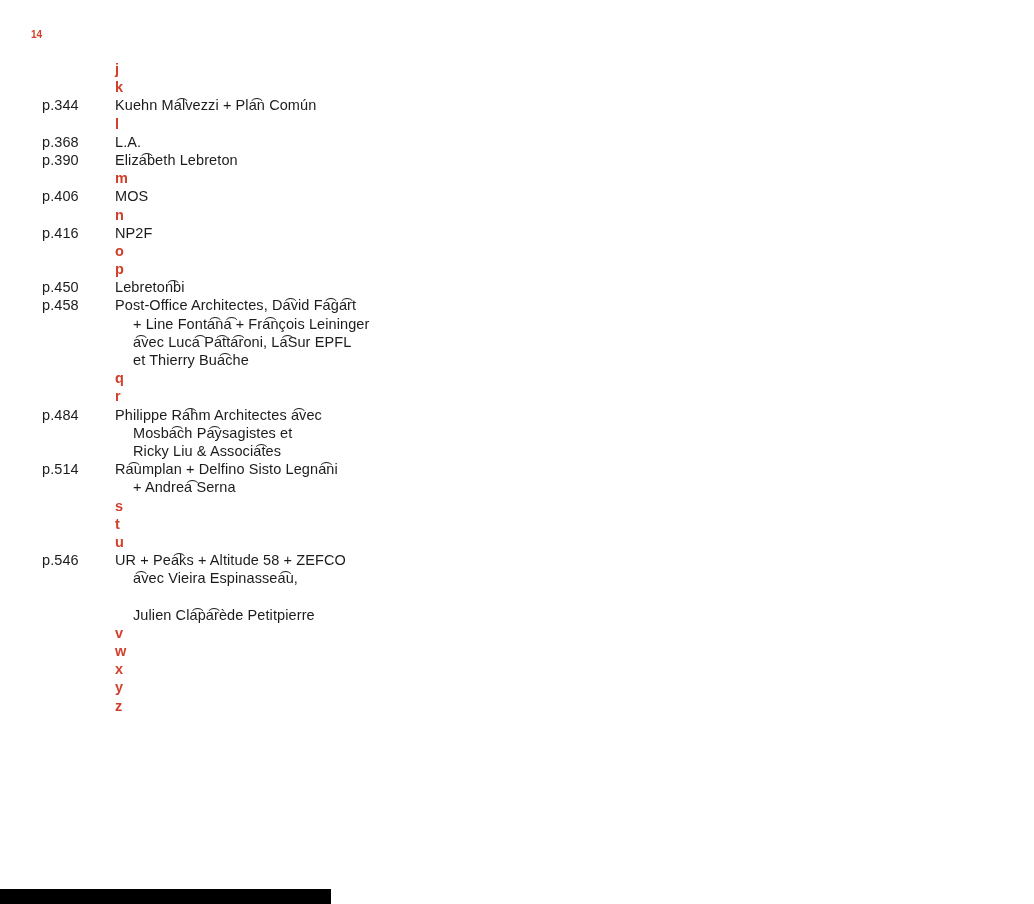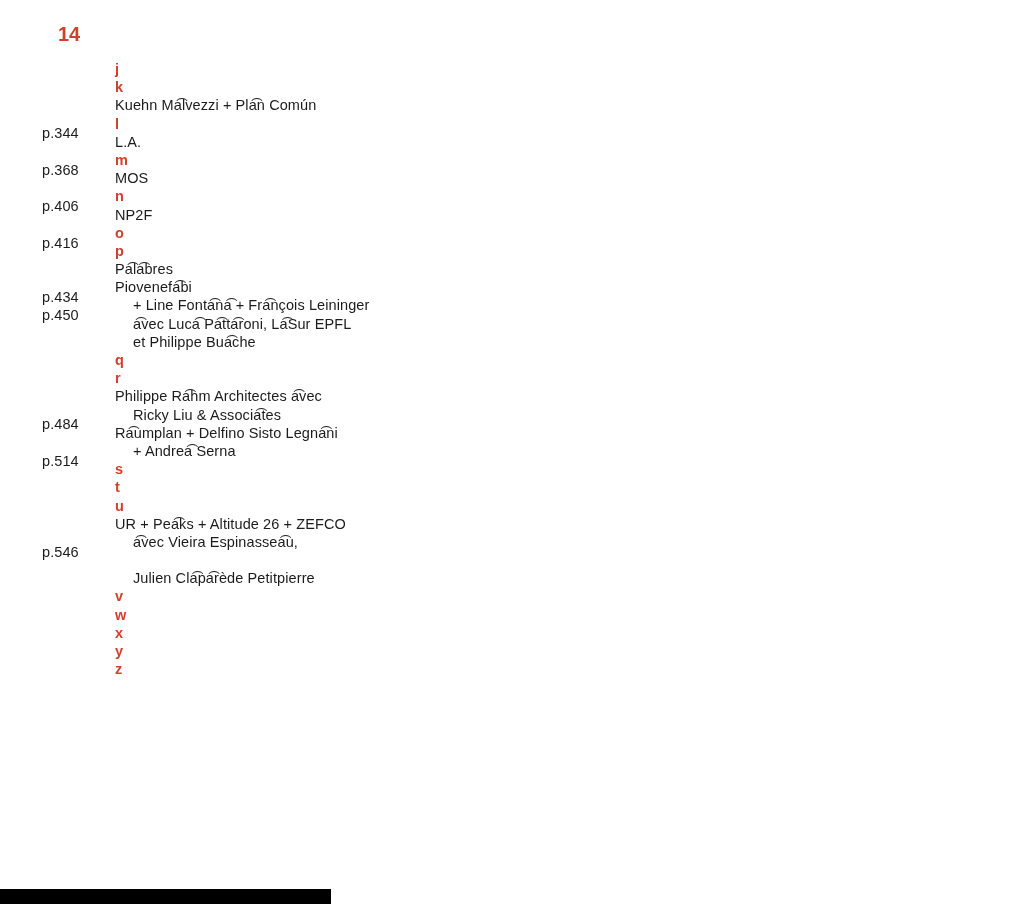--- a/index.html
+++ b/index.html
@@ -11,44 +11,43 @@
     position: relative;
     width: 1034px;
     height: 904px;
     background: var(--paper, #ffffff);
     overflow: hidden;
     font-family: "Liberation Sans", "DejaVu Sans", sans-serif;
     color: var(--ink, #1c1c1e);
   }
   .page-number {
     position: absolute;
-    left: 58px;
+    left: 31px;
     top: 27px;
-    font-size: 20px;
+    font-size: 10px;
     line-height: 15px;
     font-weight: 700;
     color: var(--red, #d2402c);
   }
   .index-list {
     position: absolute;
     left: 42px;
     top: 60px;
     font-size: 14.5px;
     line-height: 18.2px;
     letter-spacing: 0.1px;
   }
   .row {
     display: flex;
     height: 18.2px;
     white-space: pre;
   }
   .col-page {
     flex: 0 0 73px;
     width: 73px;
-    margin-top: 28px;
   }
   .col-text {
     color: var(--ink, #1c1c1e);
   }
   .row.letter .col-text {
     color: var(--red, #d2402c);
     font-weight: 700;
   }
   .row.cont .col-text {
     padding-left: 18px;
@@ -67,41 +66,43 @@
 
 <div class="page" style="--paper: #ffffff; --ink: #1c1c1e; --red: #d2402c; --bar: #000000;">
   <div class="page-number">14</div>
 
   <div class="index-list" id="index-list">
       <div class="row letter"><span class="col-page"></span><span class="col-text">j</span></div>
       <div class="row letter"><span class="col-page"></span><span class="col-text">k</span></div>
       <div class="row entry"><span class="col-page">p.344</span><span class="col-text">Kuehn Ma͡lvezzi + Pla͡n Común</span></div>
       <div class="row letter"><span class="col-page"></span><span class="col-text">l</span></div>
       <div class="row entry"><span class="col-page">p.368</span><span class="col-text">L.A.</span></div>
+      <div class="row entry"><span class="col-page">p.390</span><span class="col-text">Eliza͡beth Lebreton</span></div>
       <div class="row letter"><span class="col-page"></span><span class="col-text">m</span></div>
       <div class="row entry"><span class="col-page">p.406</span><span class="col-text">MOS</span></div>
       <div class="row letter"><span class="col-page"></span><span class="col-text">n</span></div>
       <div class="row entry"><span class="col-page">p.416</span><span class="col-text">NP2F</span></div>
       <div class="row letter"><span class="col-page"></span><span class="col-text">o</span></div>
       <div class="row letter"><span class="col-page"></span><span class="col-text">p</span></div>
-      <div class="row entry"><span class="col-page">p.434</span><span class="col-text">Pa͡la͡bres</span></div>
-      <div class="row entry"><span class="col-page">p.450</span><span class="col-text">Piovenefa͡bi</span></div>
+      <div class="row entry"><span class="col-page">p.450</span><span class="col-text">Lebreton͡bi</span></div>
+      <div class="row entry"><span class="col-page">p.458</span><span class="col-text">Post-Office Architectes, Da͡vid Fa͡ga͡rt</span></div>
       <div class="row cont"><span class="col-page"></span><span class="col-text">+ Line Fonta͡na͡ + Fra͡nçois Leininger</span></div>
       <div class="row cont"><span class="col-page"></span><span class="col-text">a͡vec Luca͡ Pa͡tta͡roni, La͡Sur EPFL</span></div>
-      <div class="row cont"><span class="col-page"></span><span class="col-text">et Philippe Bua͡che</span></div>
+      <div class="row cont"><span class="col-page"></span><span class="col-text">et Thierry Bua͡che</span></div>
       <div class="row letter"><span class="col-page"></span><span class="col-text">q</span></div>
       <div class="row letter"><span class="col-page"></span><span class="col-text">r</span></div>
       <div class="row entry"><span class="col-page">p.484</span><span class="col-text">Philippe Ra͡hm Architectes a͡vec</span></div>
+      <div class="row cont"><span class="col-page"></span><span class="col-text">Mosba͡ch Pa͡ysagistes et</span></div>
       <div class="row cont"><span class="col-page"></span><span class="col-text">Ricky Liu &amp; Associa͡tes</span></div>
       <div class="row entry"><span class="col-page">p.514</span><span class="col-text">Ra͡umplan + Delfino Sisto Legna͡ni</span></div>
       <div class="row cont"><span class="col-page"></span><span class="col-text">+ Andrea͡ Serna</span></div>
       <div class="row letter"><span class="col-page"></span><span class="col-text">s</span></div>
       <div class="row letter"><span class="col-page"></span><span class="col-text">t</span></div>
       <div class="row letter"><span class="col-page"></span><span class="col-text">u</span></div>
-      <div class="row entry"><span class="col-page">p.546</span><span class="col-text">UR + Pea͡ks + Altitude 26 + ZEFCO</span></div>
+      <div class="row entry"><span class="col-page">p.546</span><span class="col-text">UR + Pea͡ks + Altitude 58 + ZEFCO</span></div>
       <div class="row cont"><span class="col-page"></span><span class="col-text">a͡vec Vieira Espinassea͡u,</span></div>
       <div class="row cont"><span class="col-page"></span></div>
       <div class="row cont"><span class="col-page"></span><span class="col-text">Julien Cla͡pa͡rède Petitpierre</span></div>
       <div class="row letter"><span class="col-page"></span><span class="col-text">v</span></div>
       <div class="row letter"><span class="col-page"></span><span class="col-text">w</span></div>
       <div class="row letter"><span class="col-page"></span><span class="col-text">x</span></div>
       <div class="row letter"><span class="col-page"></span><span class="col-text">y</span></div>
       <div class="row letter"><span class="col-page"></span><span class="col-text">z</span></div>
     </div>
 

